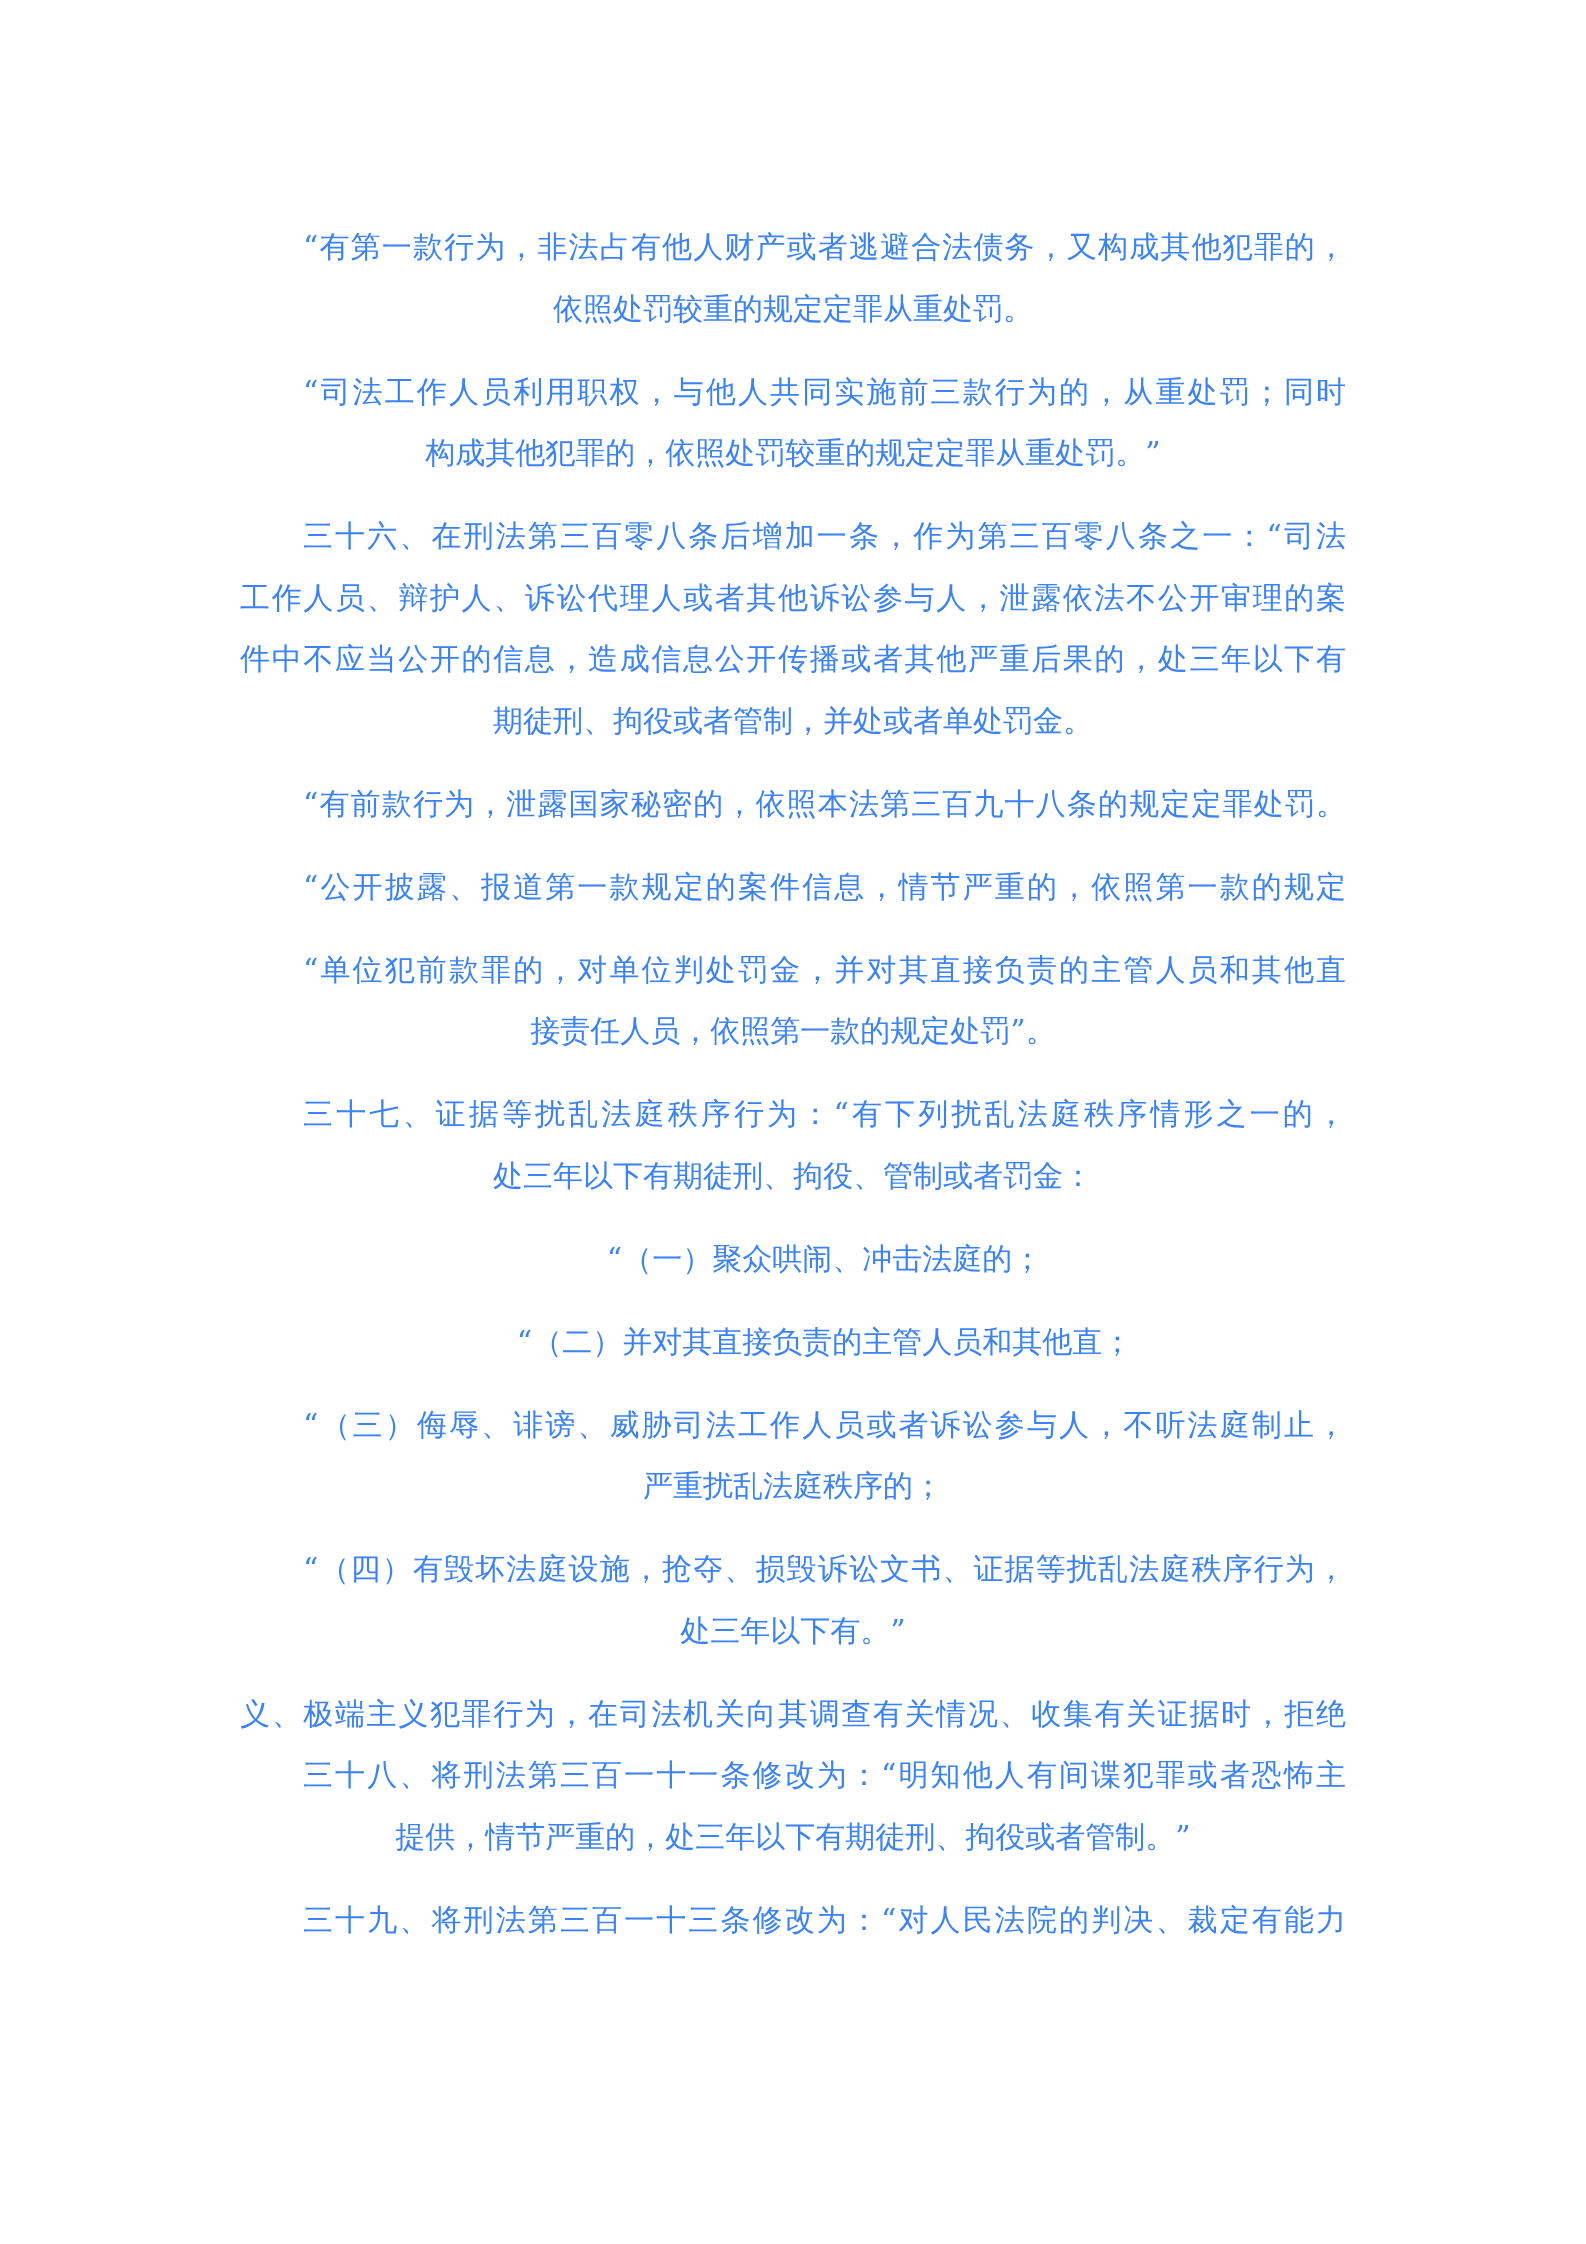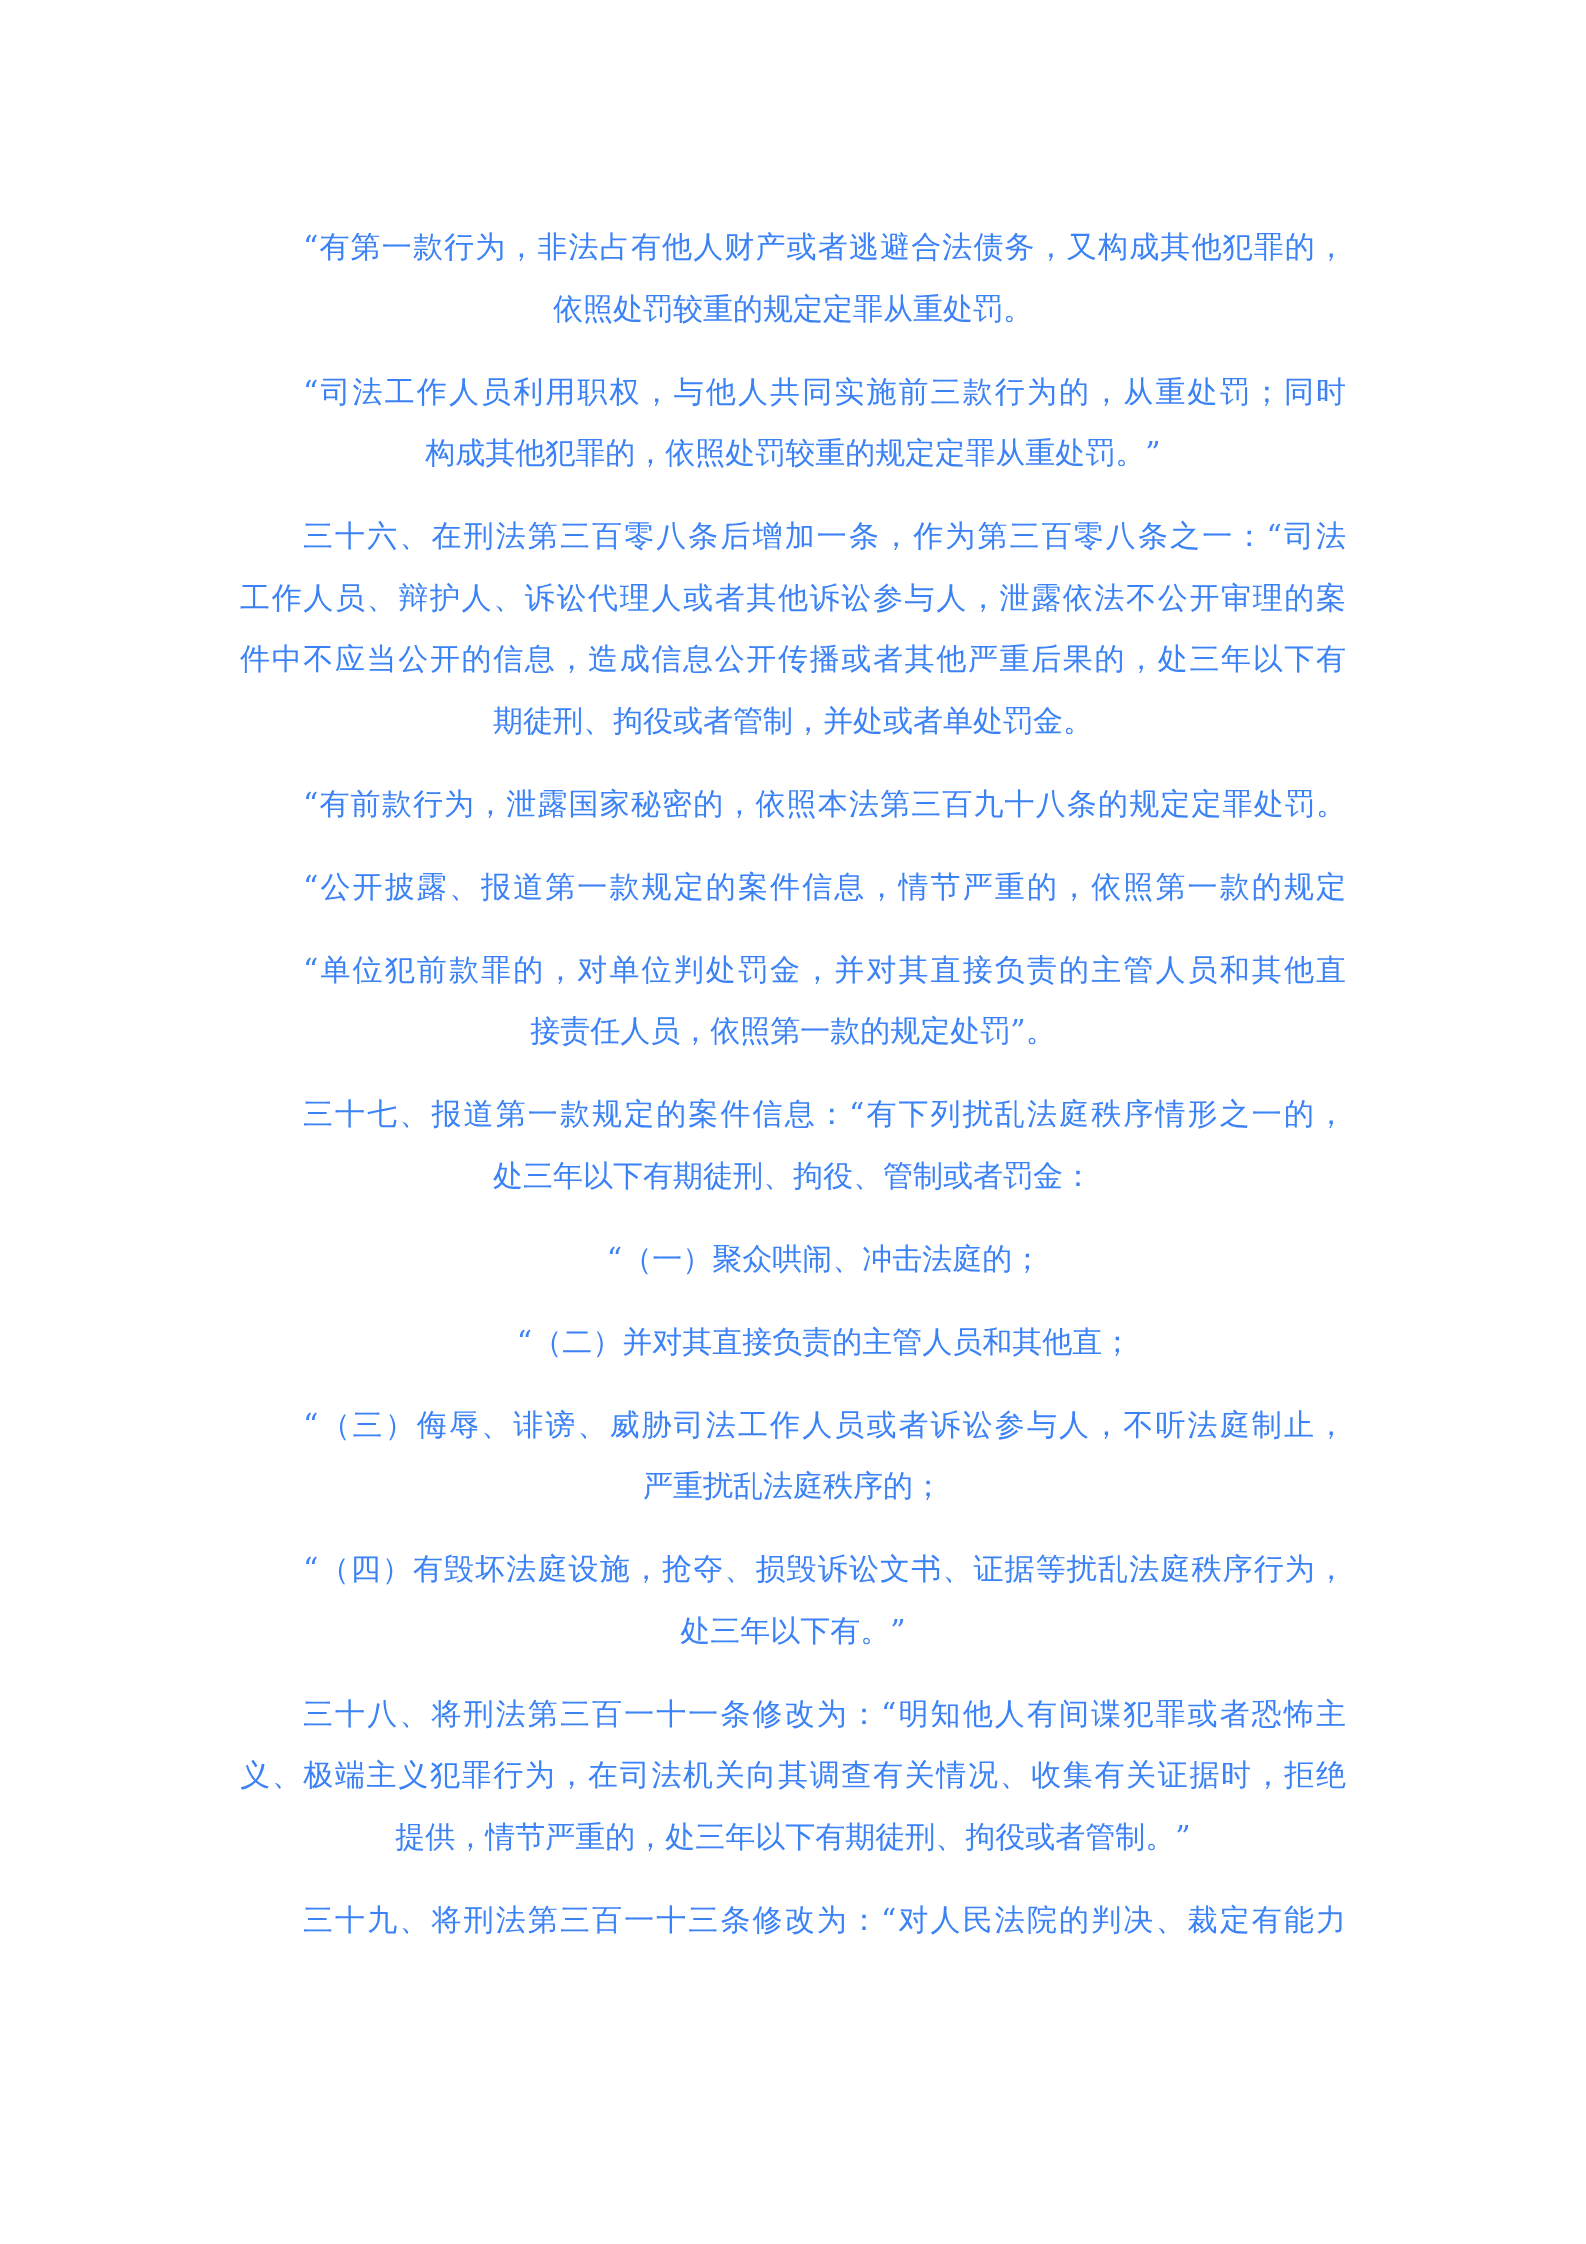--- a/index.html
+++ b/index.html
@@ -74,21 +74,21 @@
     <p class="para">
       <span class="line indent full">“公开披露、报道第一款规定的案件信息，情节严重的，依照第一款的规定</span>
     </p>
 
     <p class="para">
       <span class="line indent full">“单位犯前款罪的，对单位判处罚金，并对其直接负责的主管人员和其他直</span>
       <span class="line">接责任人员，依照第一款的规定处罚”。</span>
     </p>
 
     <p class="para">
-      <span class="line indent full">三十七、报道第一款规定的案件信息：“有下列扰乱法庭秩序情形之一的，</span>
+      <span class="line indent full">三十七、证据等扰乱法庭秩序行为：“有下列扰乱法庭秩序情形之一的，</span>
       <span class="line">处三年以下有期徒刑、拘役、管制或者罚金：</span>
     </p>
 
     <p class="para">
       <span class="line indent">“（一）聚众哄闹、冲击法庭的；</span>
     </p>
 
     <p class="para">
       <span class="line indent">“（二）并对其直接负责的主管人员和其他直；</span>
     </p>
@@ -97,22 +97,22 @@
       <span class="line indent full">“（三）侮辱、诽谤、威胁司法工作人员或者诉讼参与人，不听法庭制止，</span>
       <span class="line">严重扰乱法庭秩序的；</span>
     </p>
 
     <p class="para">
       <span class="line indent full">“（四）有毁坏法庭设施，抢夺、损毁诉讼文书、证据等扰乱法庭秩序行为，</span>
       <span class="line">处三年以下有。”</span>
     </p>
 
     <p class="para">
+      <span class="line full">义、极端主义犯罪行为，在司法机关向其调查有关情况、收集有关证据时，拒绝</span>
       <span class="line indent full">三十八、将刑法第三百一十一条修改为：“明知他人有间谍犯罪或者恐怖主</span>
-      <span class="line full">义、极端主义犯罪行为，在司法机关向其调查有关情况、收集有关证据时，拒绝</span>
       <span class="line">提供，情节严重的，处三年以下有期徒刑、拘役或者管制。”</span>
     </p>
 
     <p class="para">
       <span class="line indent full">三十九、将刑法第三百一十三条修改为：“对人民法院的判决、裁定有能力</span>
     </p>
 
   </div>
 </div>
 

